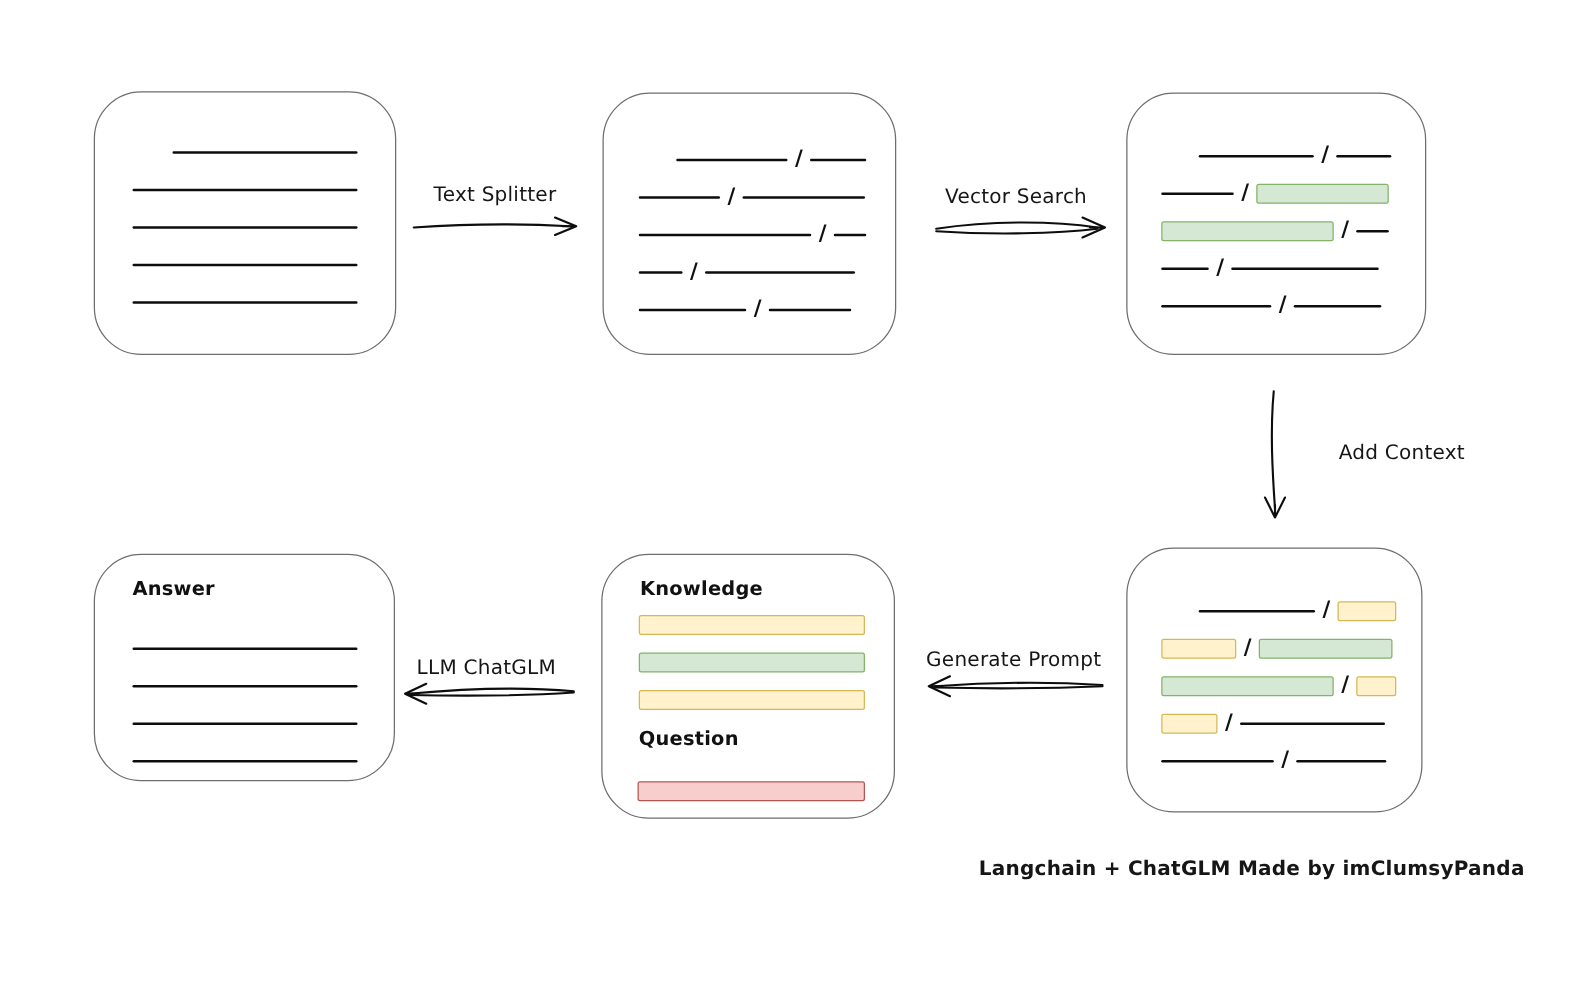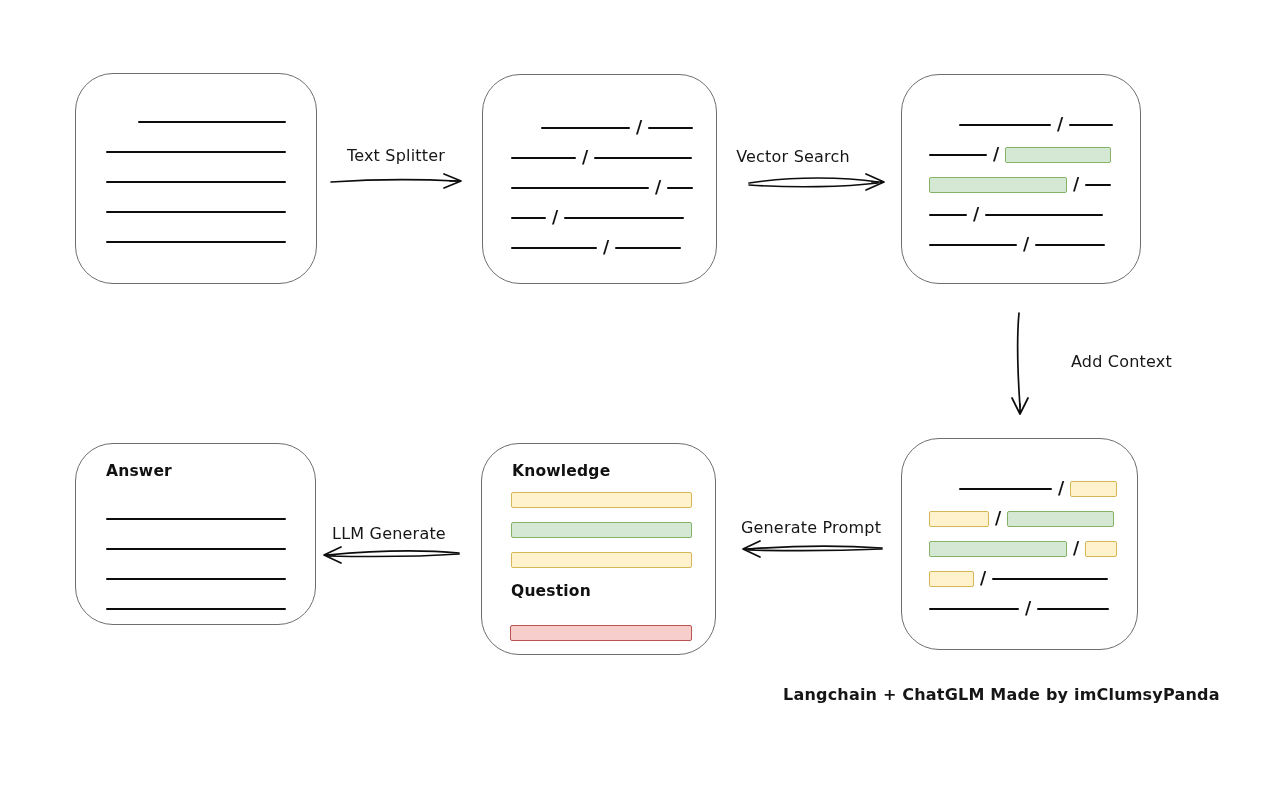--- a/index.html
+++ b/index.html
@@ -209,20 +209,20 @@
         <div class="row">
           <span class="line" style="width: 180px;"></span>
         </div>
         <div class="row">
           <span class="line" style="width: 180px;"></span>
         </div>
       </div>
   </div>
 
   <div class="arrow-label" style="left:330px;top:146px;width:132px;text-align:center;">Text Splitter</div>
-  <div class="arrow-label" style="left:723px;top:147px;width:140px;text-align:center;">Vector Search</div>
+  <div class="arrow-label" style="left:756px;top:147px;width:140px;">Vector Search</div>
   <div class="arrow-label" style="left:1071px;top:352px;">Add Context</div>
   <div class="arrow-label" style="left:736px;top:518px;width:150px;text-align:center;">Generate Prompt</div>
-  <div class="arrow-label" style="left:326px;top:524px;width:126px;text-align:center;">LLM Generate</div>
+  <div class="arrow-label" style="left:326px;top:524px;width:126px;text-align:center;">LLM ChatGLM</div>
 
   <div class="caption">Langchain + ChatGLM Made by imClumsyPanda</div>
 
 </div>
 
 </body></html>

